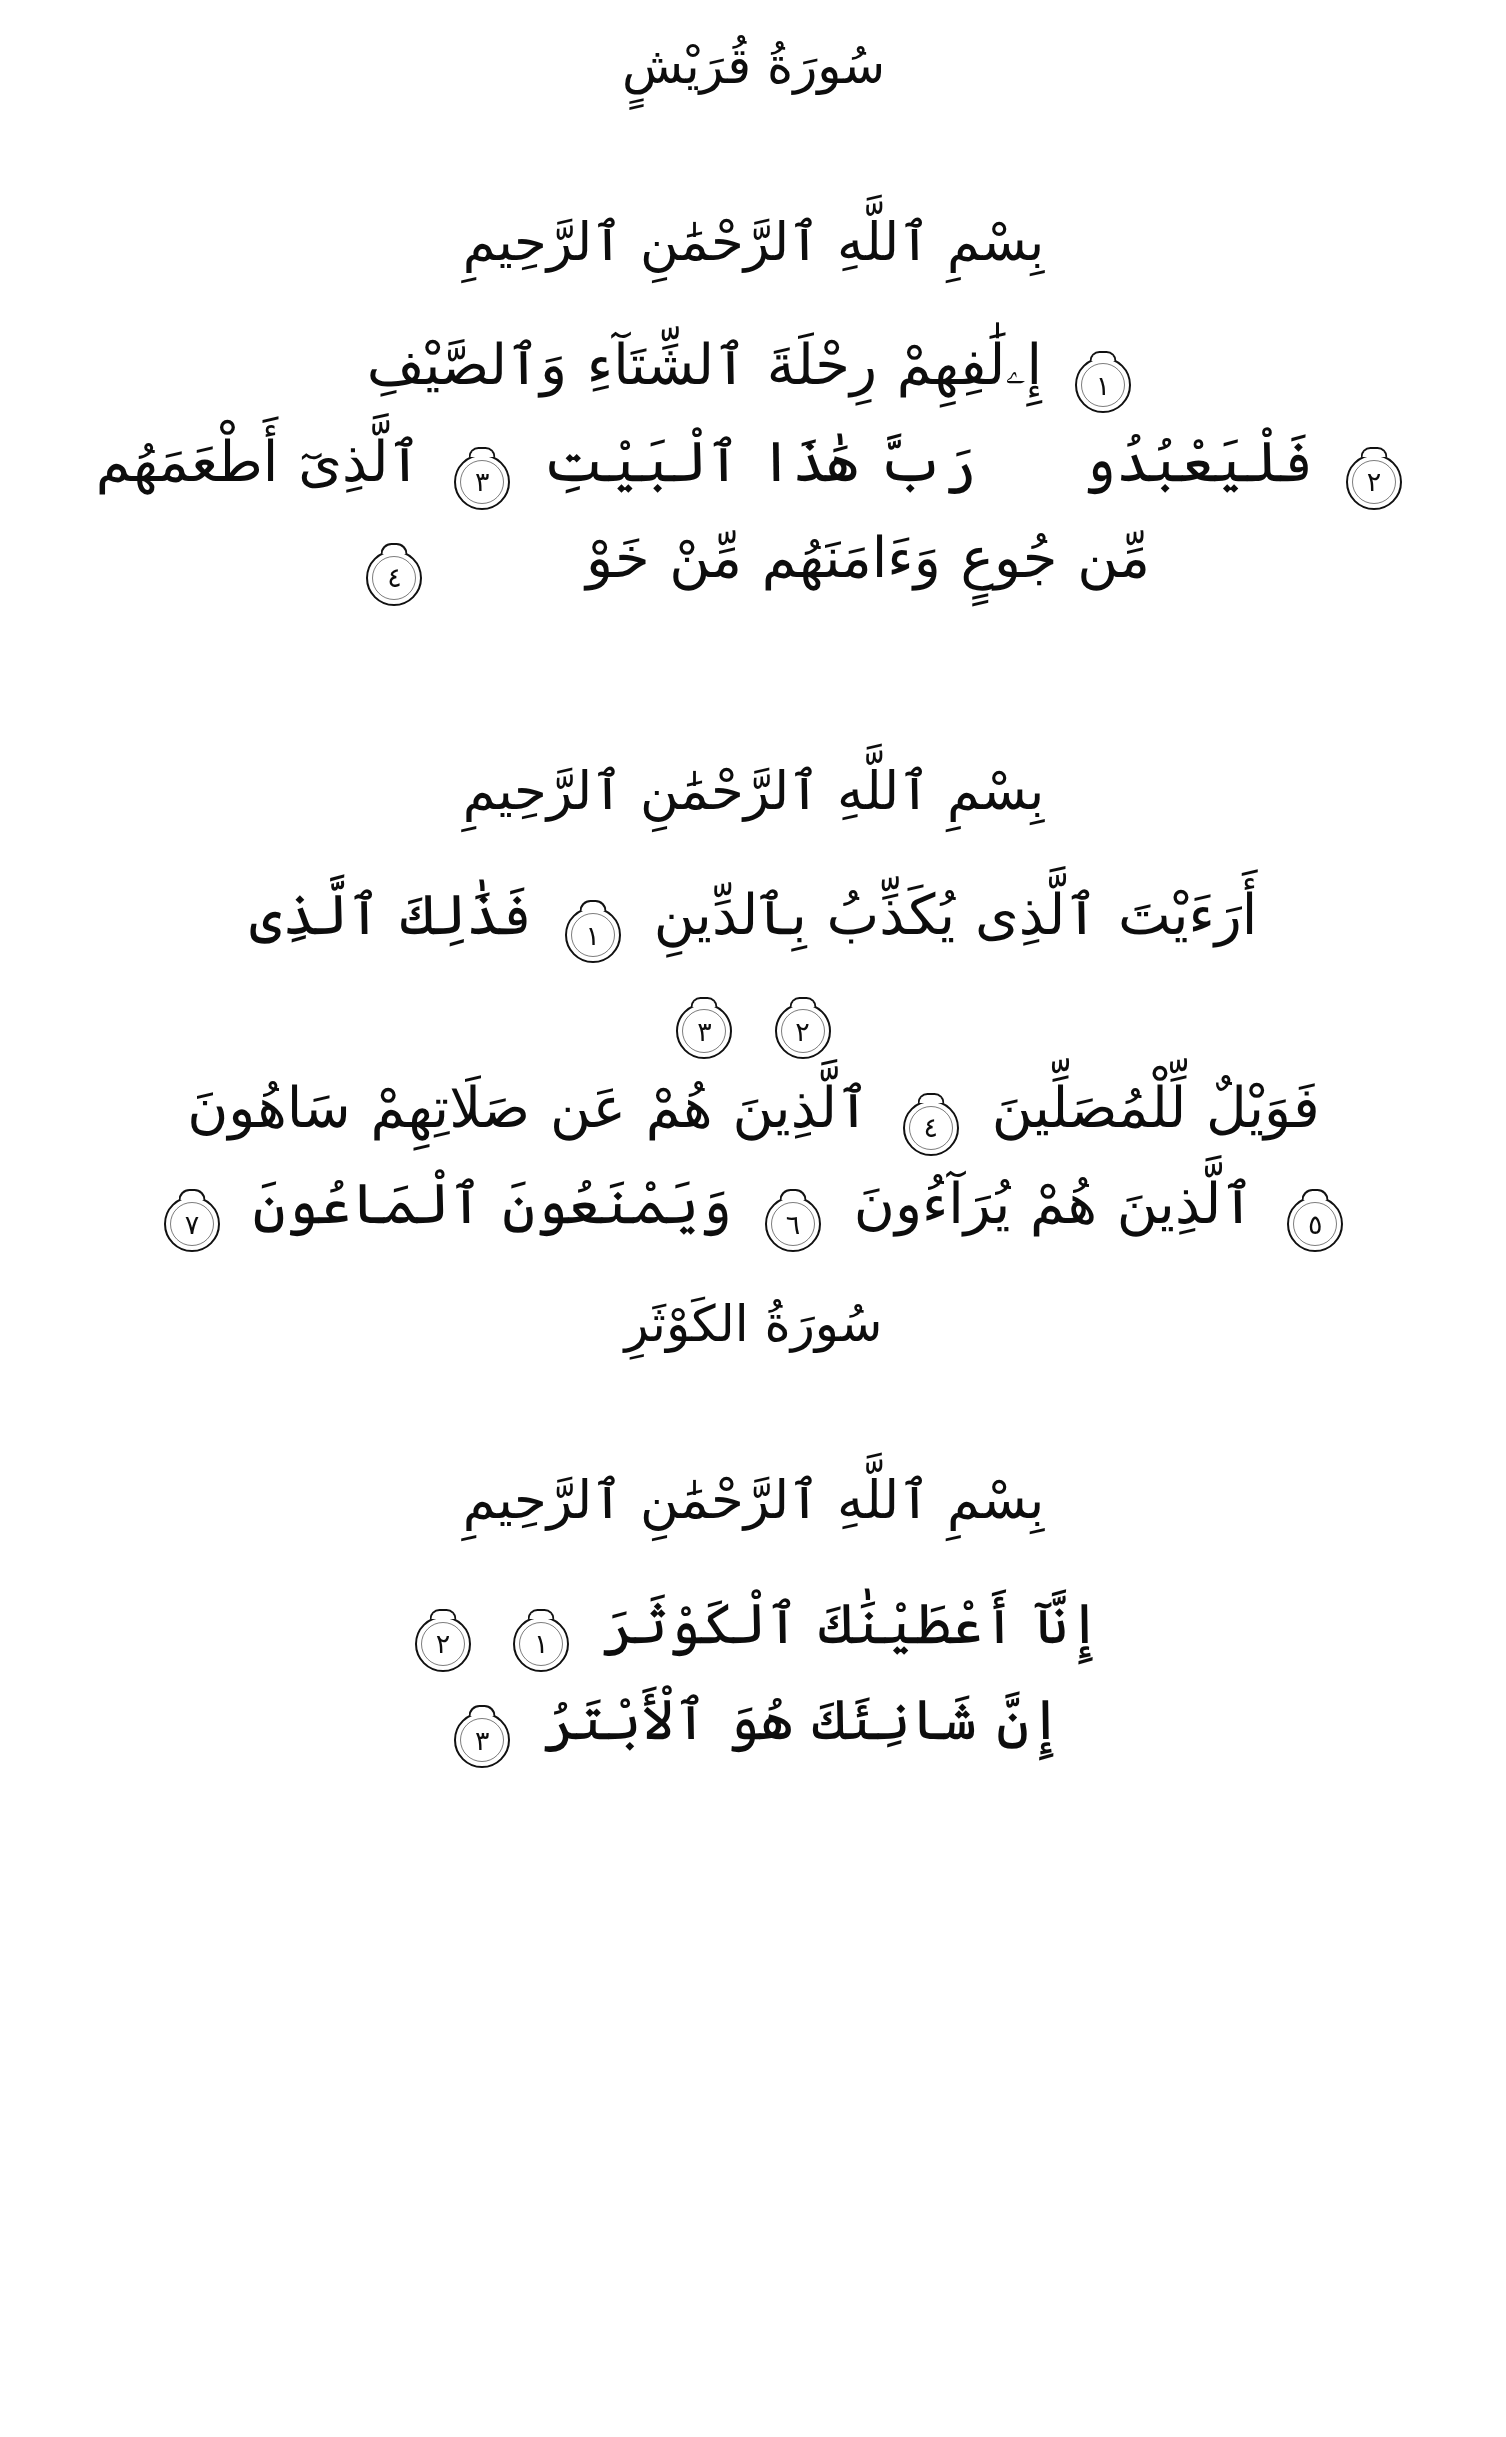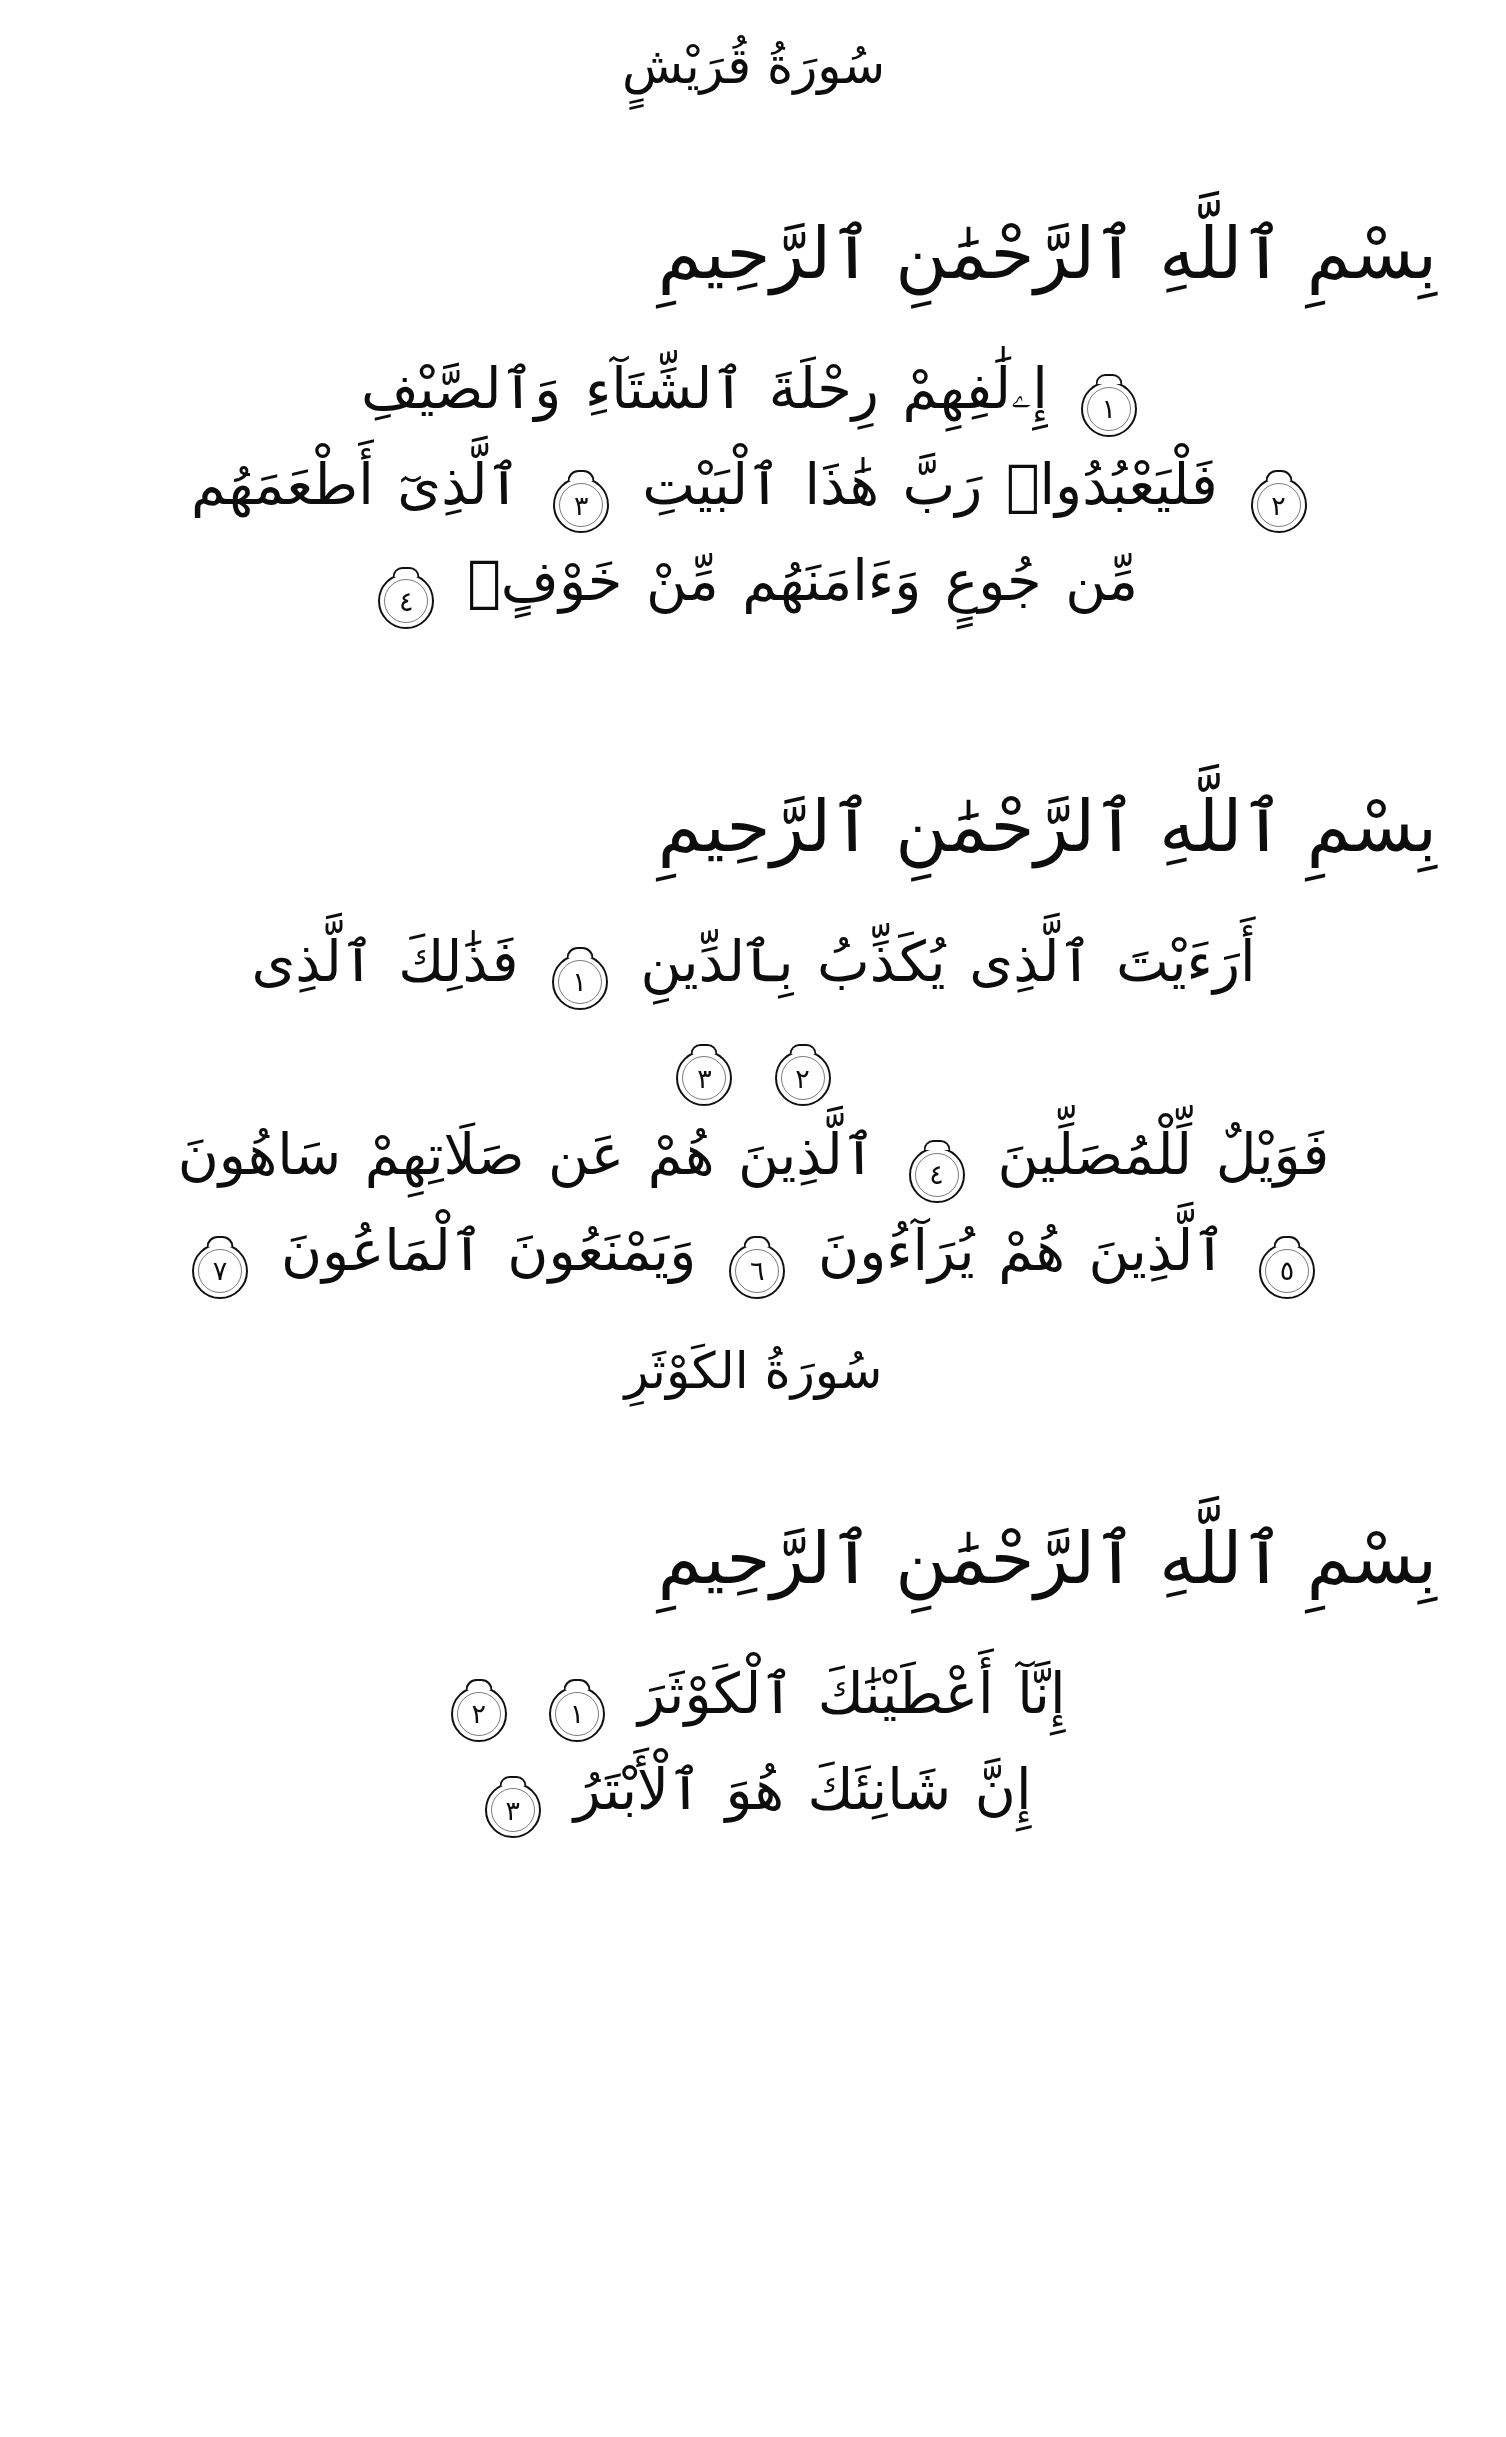--- a/index.html
+++ b/index.html
@@ -42,21 +42,22 @@
   .title-block {
     width: 100%;
     display: flex;
     justify-content: center;
     align-items: center;
   }
 
   
   .basmala {
     width: 100%;
-    font-size: 71px;
+    text-align: center;
+    font-size: 53px;
     line-height: 1.3;
     direction: rtl;
     unicode-bidi: isolate;
   }
 
   
   .ayah-block {
     width: 100%;
     direction: rtl;
     unicode-bidi: isolate;
@@ -64,20 +65,21 @@
     font-size: 56px;
     line-height: 1.72;
     word-spacing: 5.8px;
   }
   .ayah-line {
     display: block;
     white-space: nowrap;
   }
   .ayah-text {
     white-space: nowrap;
+    font-family: Liberation Serif, serif;
   }
 
   
   .ayah-num {
     display: inline-flex;
     align-items: center;
     justify-content: center;
     position: relative;
     width: 56px;
     height: 56px;

